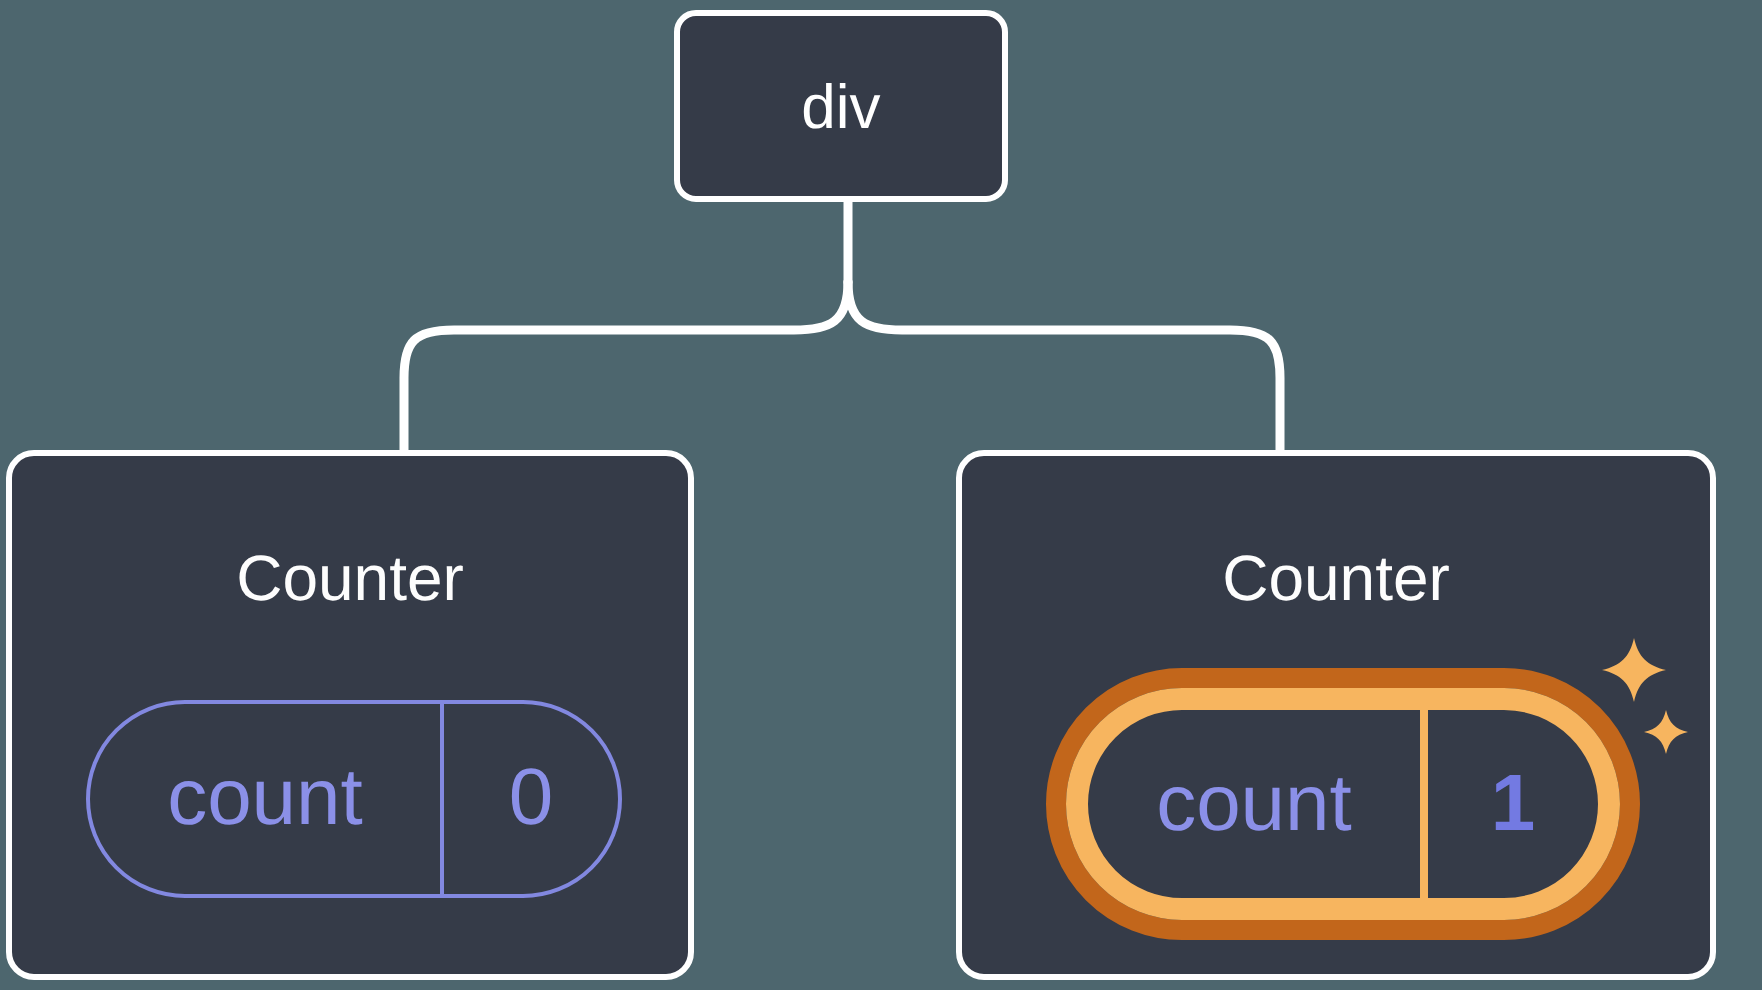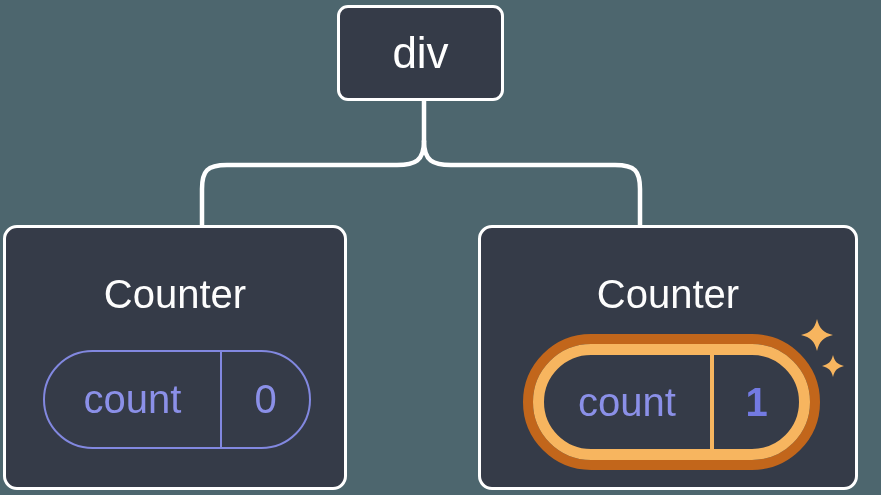--- a/index.html
+++ b/index.html
@@ -22,32 +22,32 @@
     background:#353b48;
     border:3px solid #ffffff;
     box-sizing:border-box;
   }
   .root-node{
     left:337px;top:5px;width:167px;height:96px;
     border-radius:11px;
     display:flex;align-items:center;justify-content:center;
   }
   .root-label{
-    color:#ffffff;font-size:44px;line-height:1;
+    color:#ffffff;font-size:31px;line-height:1;
   }
   .card{
     top:225px;width:344px;height:265px;
     border-radius:14px;
   }
   .card.left{left:3px;}
   .card.right{left:478px;width:380px;}
   .card-title{
     position:absolute;left:0;top:44px;width:100%;
     text-align:center;
-    color:#fdfdfd;font-size:40px;line-height:1.1;
+    color:#fdfdfd;font-size:32px;line-height:1.1;
   }
   
   .pill{
     position:absolute;left:37px;top:122px;
     width:268px;height:99px;
     border:2px solid #8288e0;
     border-radius:60px;
     box-sizing:border-box;
     display:flex;align-items:stretch;
     color:#8b90e8;font-size:40px;

